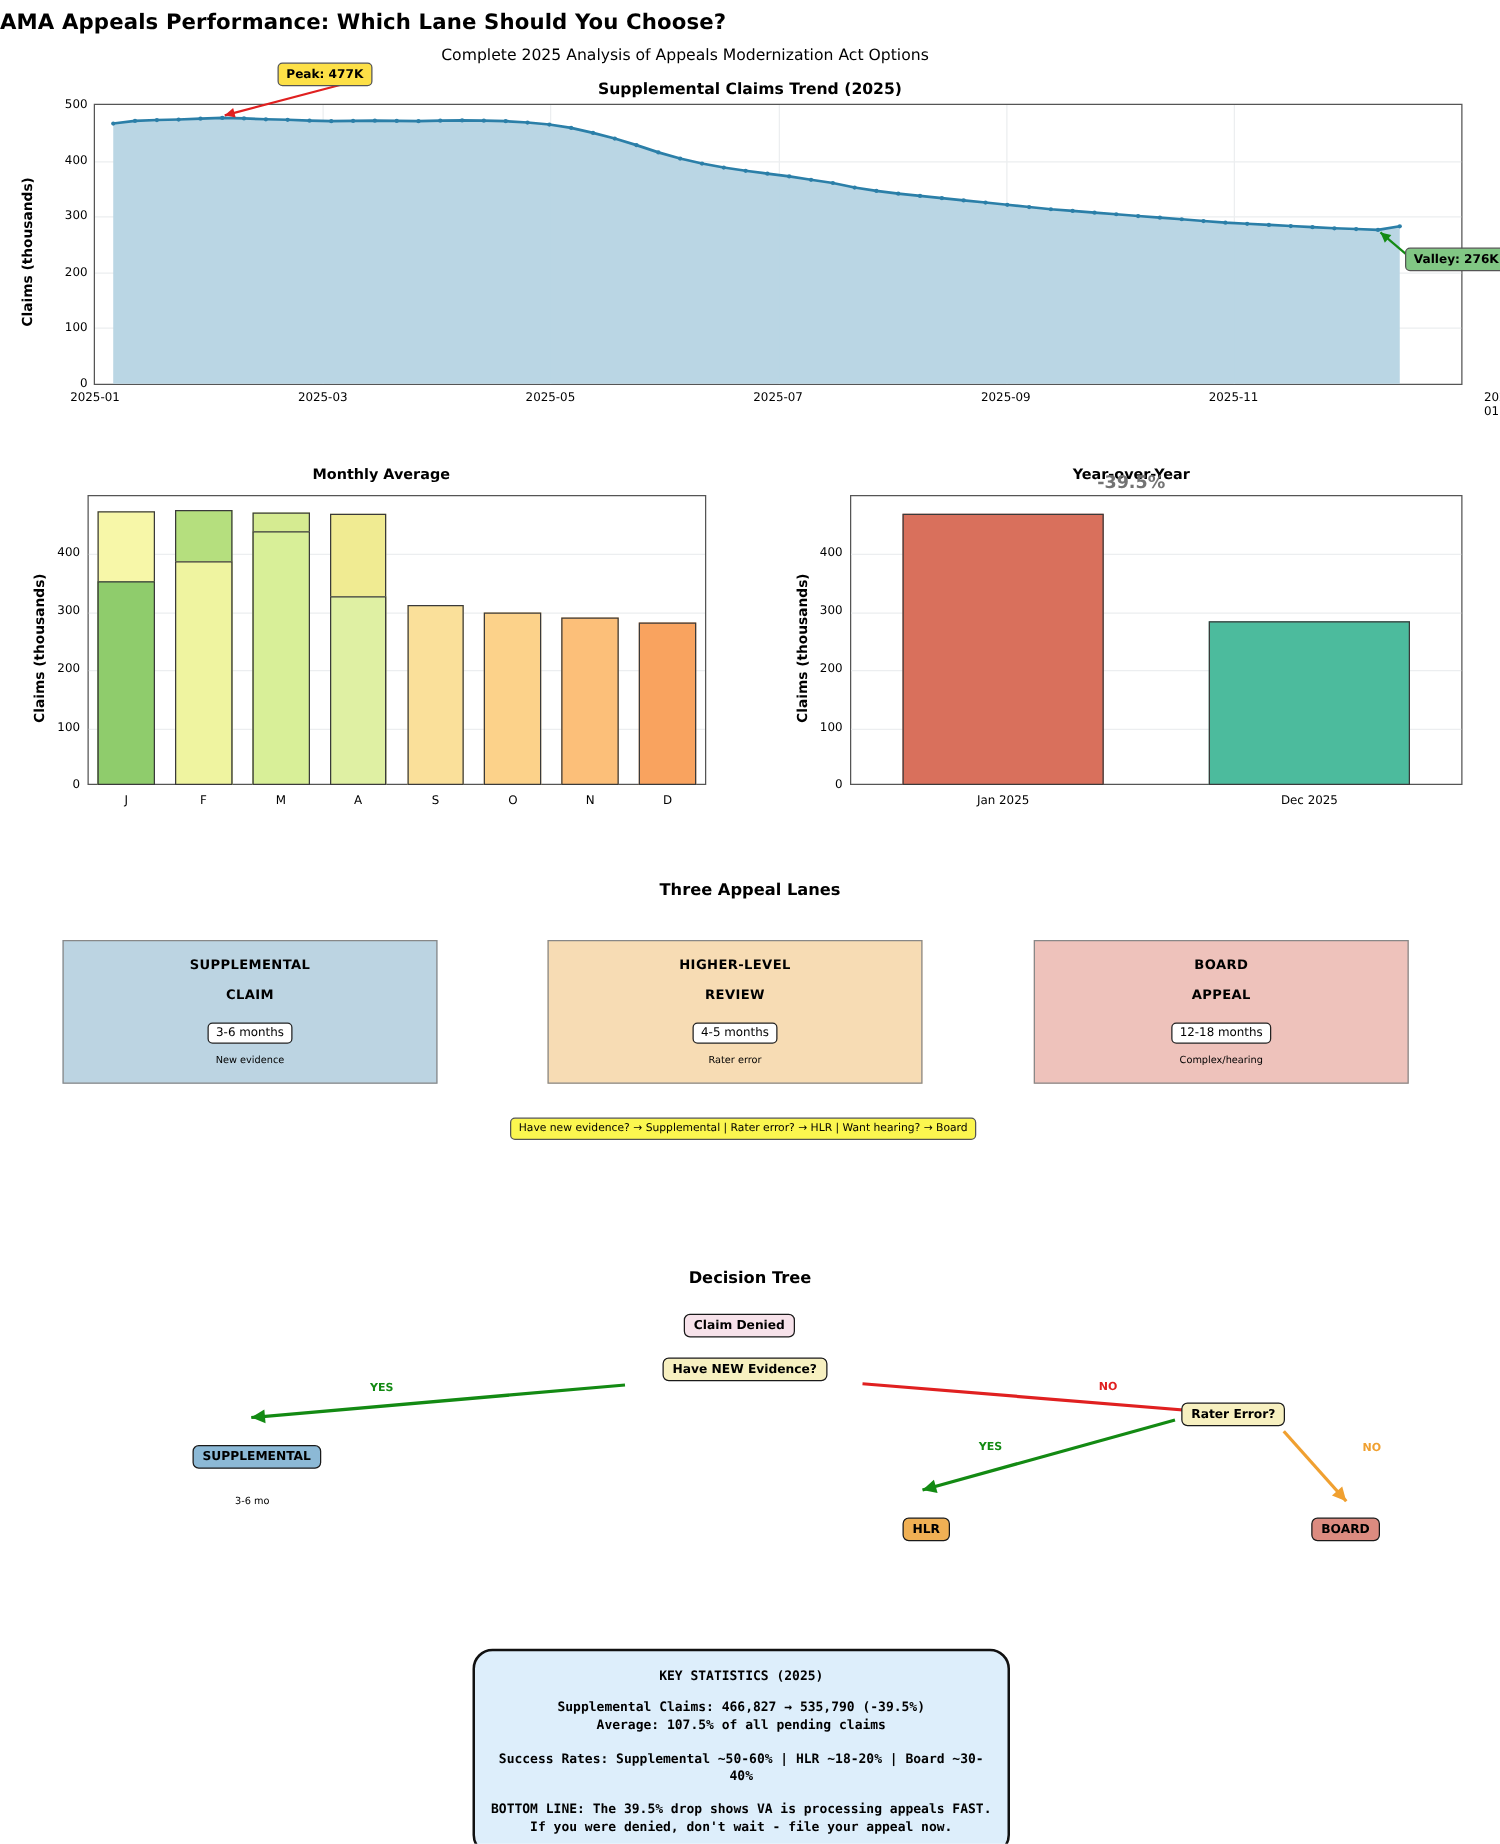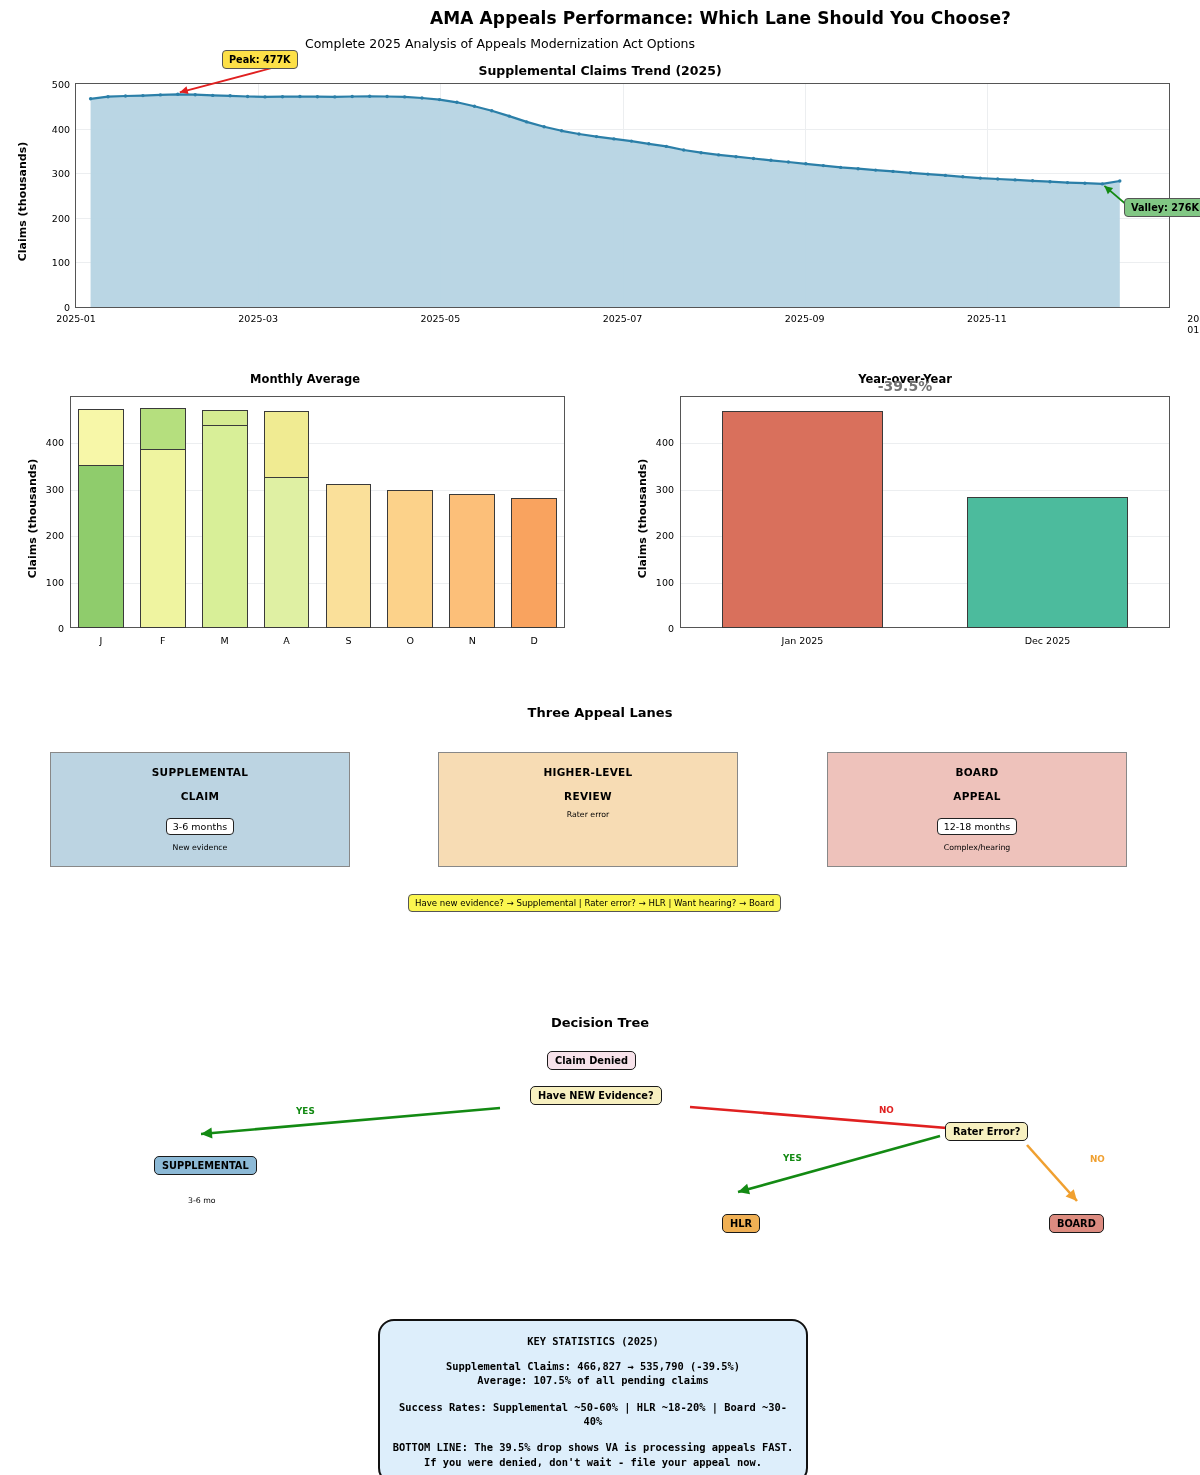--- a/index.html
+++ b/index.html
@@ -1,19 +1,19 @@
 <!DOCTYPE html>
 <html><head>
 <meta charset="utf-8">
 <style>
   html,body{margin:0;padding:0;background:#ffffff;}
   body{width:1200px;height:1475px;position:relative;font-family:"DejaVu Sans",sans-serif;color:#000;}
   .abs{position:absolute;}
-  #main-title{left:0;top:8px;width:1011px;font-size:17px;font-weight:bold;text-align:right;letter-spacing:.1px;}
-  #subtitle{left:0;top:36px;width:1000px;font-size:12.5px;text-align:center;}
+  #main-title{left:0;top:8px;width:1011px;font-size:17px;font-weight:bold;text-align:left;letter-spacing:.1px;}
+  #subtitle{left:0;top:36px;width:1000px;font-size:12.5px;text-align:center;padding-left:48px;}
 
   
   #trend-title{left:0;top:63px;width:1200px;font-size:12.5px;font-weight:bold;text-align:center;}
   #trend-plot{left:75px;top:83px;width:1095px;height:225px;border:1.1px solid #555;background:#fff;box-sizing:border-box;}
   #trend-plot .gl{position:absolute;background:#eceef0;}
   #trend-plot .gh{left:0;width:100%;height:1px;}
   #trend-plot .gv{top:0;height:100%;width:1px;}
   .ytick{position:absolute;right:1182px;font-size:9.5px;text-align:right;width:60px;transform:translateY(-50%);}
   #trend-ylab{left:-88px;top:195px;width:220px;transform:rotate(-90deg);transform-origin:center;font-size:11px;font-weight:bold;text-align:center;}
   .xtick{position:absolute;top:313px;font-size:9.5px;transform:translateX(-50%);}
@@ -222,20 +222,21 @@
 
 <div id="lane-1" class="lane abs">
   <div class="l1">SUPPLEMENTAL</div>
   <div class="l2">CLAIM</div>
   <div><span class="pill">3-6 months</span></div>
   <div class="l4">New evidence</div>
 </div>
 <div id="lane-2" class="lane abs">
   <div class="l1">HIGHER-LEVEL</div>
   <div class="l2">REVIEW</div>
+  <div><span class="pill">4-5 months</span></div>
   <div class="l4">Rater error</div>
 </div>
 <div id="lane-3" class="lane abs">
   <div class="l1">BOARD</div>
   <div class="l2">APPEAL</div>
   <div><span class="pill">12-18 months</span></div>
   <div class="l4">Complex/hearing</div>
 </div>
 <div id="lane-tip" class="abs">Have new evidence? → Supplemental  |  Rater error? → HLR  |  Want hearing? → Board</div>
 

